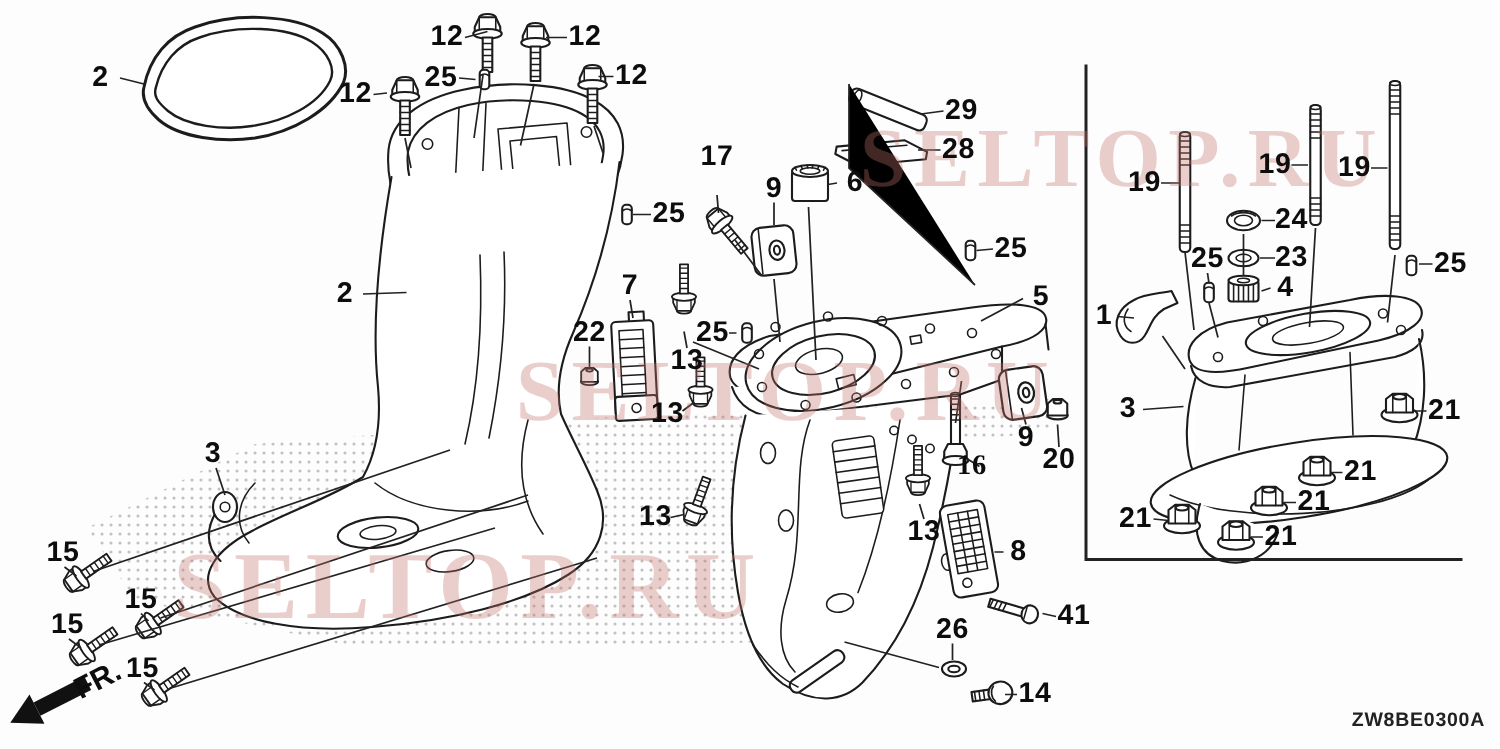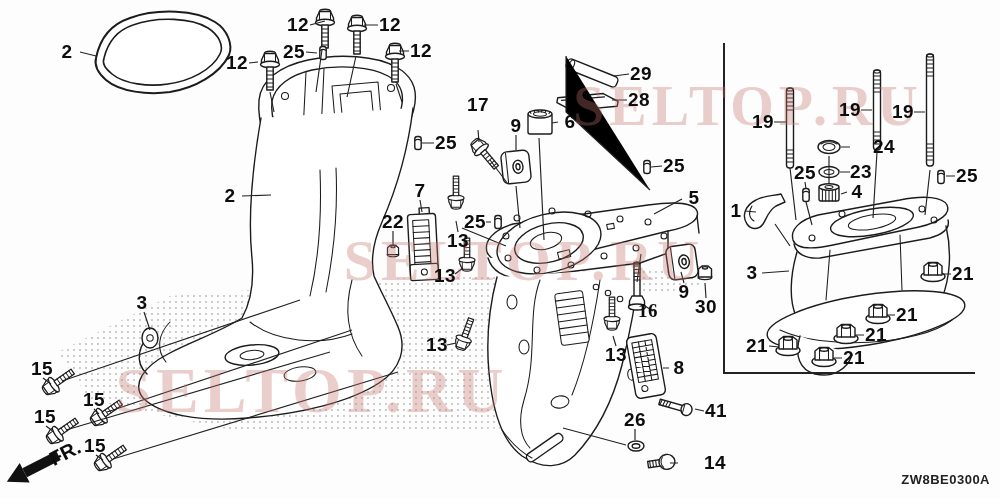--- a/index.html
+++ b/index.html
@@ -353,36 +353,36 @@
       <div class="part-label" style="left: 674px; top: 166px;">25</div>
       <div class="part-label" style="left: 694px; top: 198px;">5</div>
       <div class="part-label" style="left: 230px; top: 196px;">2</div>
       <div class="part-label" style="left: 420px; top: 191px;">7</div>
       <div class="part-label" style="left: 393px; top: 222px;">22</div>
       <div class="part-label" style="left: 475px; top: 222px;">25</div>
       <div class="part-label" style="left: 458px; top: 241px;">13</div>
       <div class="part-label" style="left: 445px; top: 276px;">13</div>
       <div class="part-label" style="left: 142px; top: 303px;">3</div>
       <div class="part-label" style="left: 684px; top: 292px;">9</div>
-      <div class="part-label" style="left: 706px; top: 307px;">30</div>
+      <div class="part-label" style="left: 706px; top: 307px;">20</div>
       <div class="part-label" style="left: 648px; top: 311px; font-family: Liberation Serif, serif;">16</div>
       <div class="part-label" style="left: 437px; top: 345px;">13</div>
       <div class="part-label" style="left: 616px; top: 355px;">13</div>
       <div class="part-label" style="left: 679px; top: 368px;">8</div>
       <div class="part-label" style="left: 716px; top: 411px;">41</div>
       <div class="part-label" style="left: 635px; top: 420px; text-align: right;">26</div>
-      <div class="part-label" style="left: 715px; top: 463px;">14</div>
+      <div class="part-label" style="left: 690px; top: 463px;">14</div>
       <div class="part-label" style="left: 42px; top: 369px;">15</div>
       <div class="part-label" style="left: 94px; top: 400px;">15</div>
       <div class="part-label" style="left: 45px; top: 417px;">15</div>
       <div class="part-label" style="left: 95px; top: 446px;">15</div>
       <div class="part-label" style="left: 763px; top: 122px;">19</div>
       <div class="part-label" style="left: 850px; top: 110px;">19</div>
       <div class="part-label" style="left: 903px; top: 112px;">19</div>
-      <div class="part-label" style="left: 861px; top: 147px; margin-left: 23px;">24</div>
+      <div class="part-label" style="left: 861px; top: 147px;">24</div>
       <div class="part-label" style="left: 861px; top: 172px;">23</div>
       <div class="part-label" style="left: 805px; top: 173px;">25</div>
       <div class="part-label" style="left: 857px; top: 192px;">4</div>
       <div class="part-label" style="left: 967px; top: 176px;">25</div>
       <div class="part-label" style="left: 736px; top: 211px;">1</div>
       <div class="part-label" style="left: 752px; top: 273px;">3</div>
       <div class="part-label" style="left: 963px; top: 274px;">21</div>
       <div class="part-label" style="left: 907px; top: 315px;">21</div>
       <div class="part-label" style="left: 876px; top: 335px;">21</div>
       <div class="part-label" style="left: 854px; top: 358px;">21</div>

